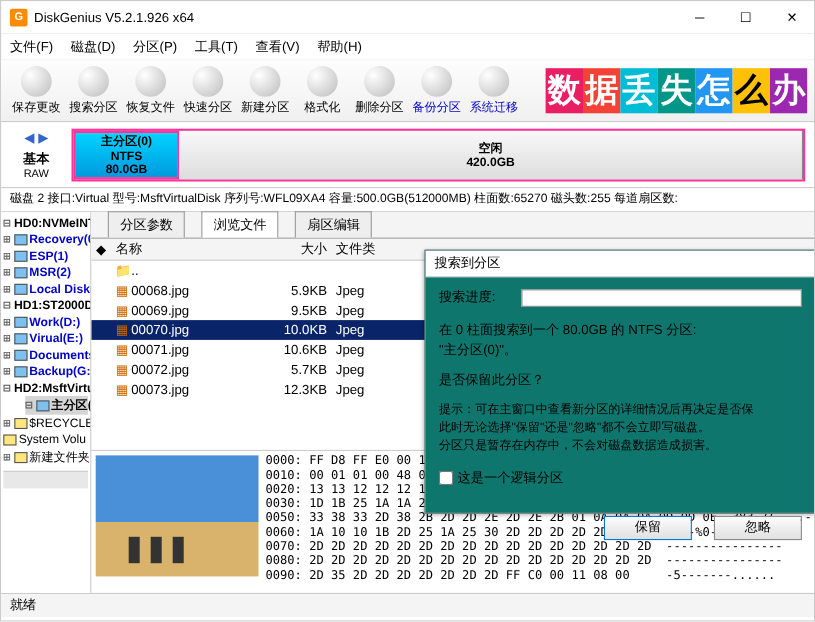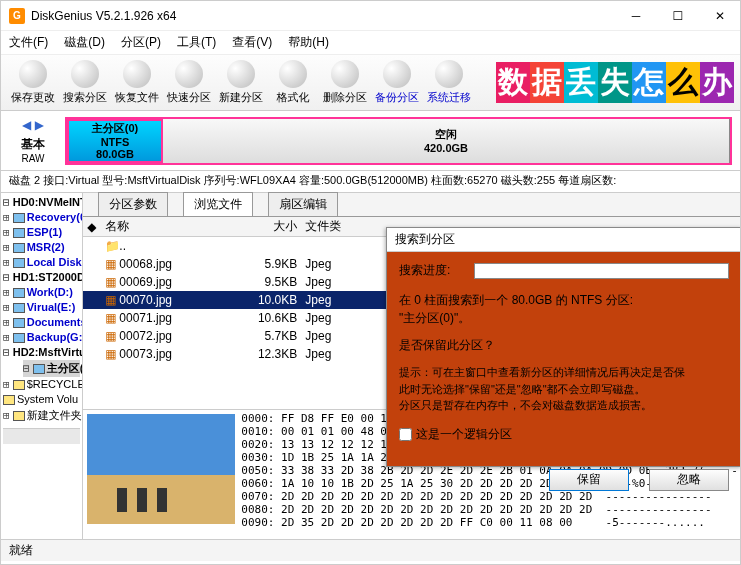--- a/index.html
+++ b/index.html
@@ -49,21 +49,21 @@
 .c-type { width: 48px; }
 .fl-row { display: flex; height: 18px; align-items: center; }
 .fl-row.sel { background: #0a246a; color: #fff; }
 .fl-row .fic { display:inline-block; width:14px; color:#cc6600; }
 .preview { display: flex; border-top: 1px solid #ccc; height: 130px; }
 .thumb { width: 148px; height: 110px; margin: 4px; background: linear-gradient(#4a90d9 0%, #4a90d9 55%, #d9b36c 55%, #d9b36c 100%); position: relative; }
 .thumb::after { content:""; position:absolute; bottom:12px; left:30px; width:10px; height:24px; background:#333; box-shadow: 20px 0 #333, 40px 0 #333; }
 .hexdump { flex: 1; font-family: Consolas, monospace; font-size: 11px; white-space: pre; overflow: hidden; padding: 2px; color: #000; }
 .statusbar { height: 22px; border-top: 1px solid #ccc; padding: 2px 8px; display: flex; align-items: center; background: #f4f4f4; }
 
-.dialog { position: absolute; left: 385px; top: 226px; width: 356px; height: 240px; background: #c2410c; border: 1px solid #888; box-shadow: -1px 1px 4px rgba(0,0,0,.3); font-size: 12px; }
+.dialog { position: absolute; left: 385px; top: 226px; width: 356px; height: 240px; background: #0f766e; border: 1px solid #888; box-shadow: -1px 1px 4px rgba(0,0,0,.3); font-size: 12px; }
 .dialog .dtitle { background: #fff; height: 24px; padding: 3px 8px; border-bottom: 1px solid #ccc; }
 .dialog .dbody { padding: 10px 12px; }
 .dialog .progress-lbl { display: flex; align-items: center; gap: 24px; }
 .dialog .pbar { flex: 1; height: 16px; border: 1px solid #888; background: #fff; }
 .dialog .msg { margin: 12px 0 8px; line-height: 1.5; }
 .dialog .q { margin: 10px 0; }
 .dialog .hint { line-height: 1.5; font-size: 11px; }
 .dialog .chk { margin: 12px 0; display: flex; align-items: center; gap: 4px; }
 .dialog .btnrow { display: flex; justify-content: flex-end; gap: 20px; padding: 0 12px; margin-top: 4px; }
 .dialog button { width: 80px; height: 22px; border: 1px solid #888; background: linear-gradient(#fdfdfd,#e0e0e0); cursor: pointer; font-size: 12px; }

